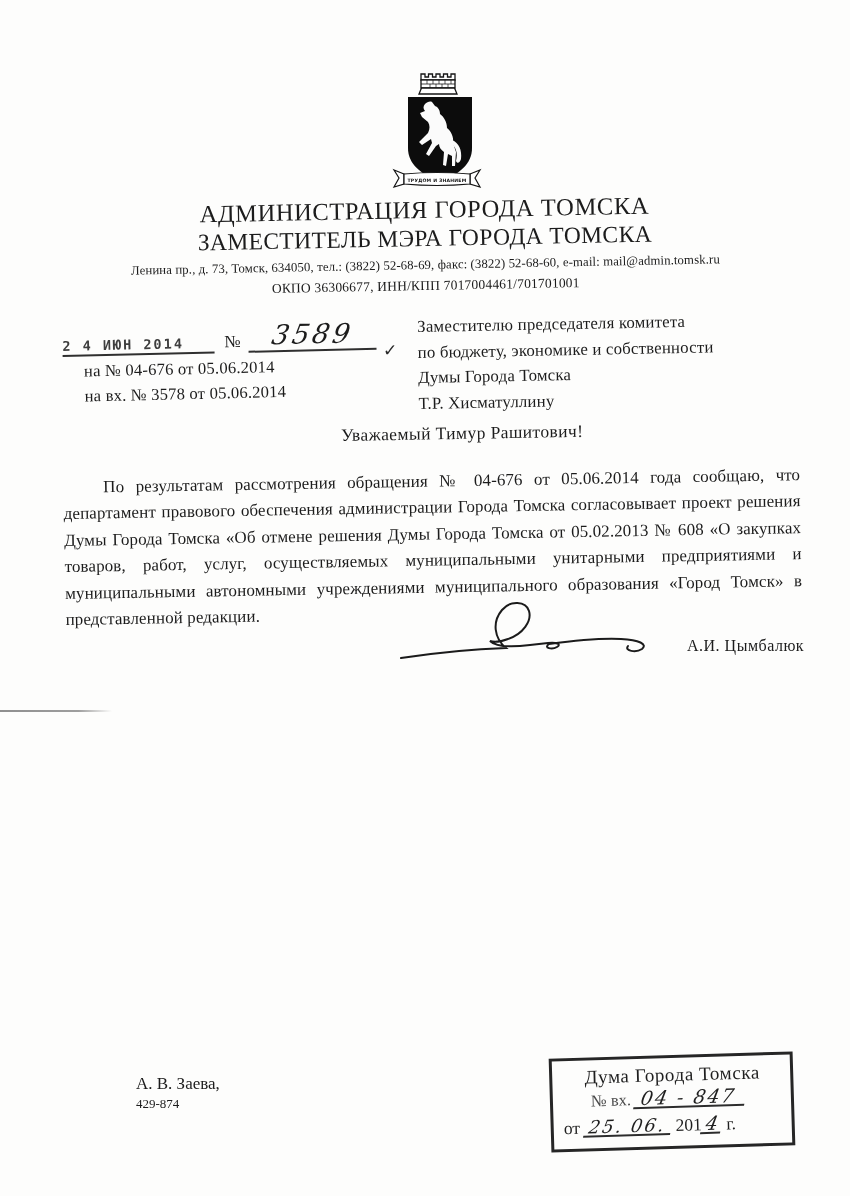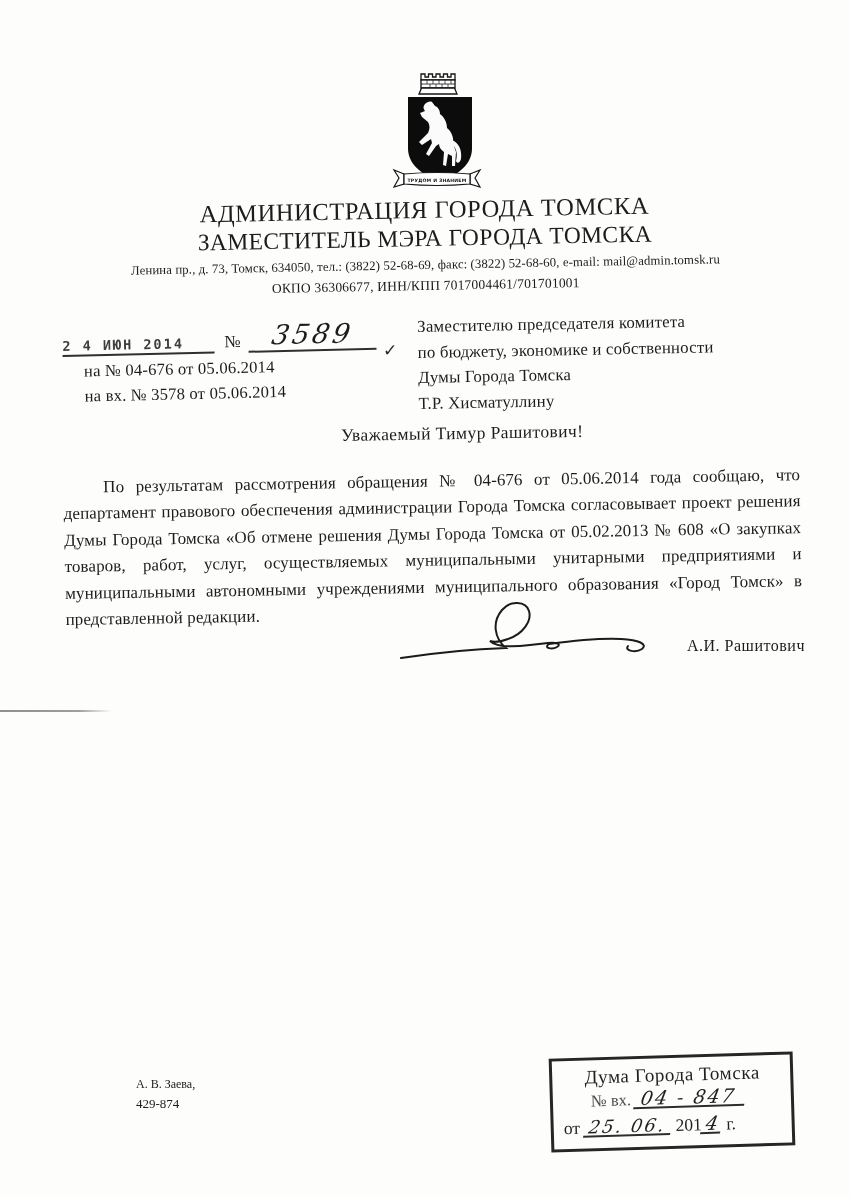--- a/index.html
+++ b/index.html
@@ -47,21 +47,21 @@
   
   .sig-svg{left:396px;top:594px;}
   .sig-name{left:687px;top:637px;font-size:16px;letter-spacing:0.5px;}
 
   
   .artifact-line{left:0;top:710px;width:112px;height:2px;
     background:linear-gradient(to right,#8f8f8f 0%,#9e9e9e 70%,rgba(158,158,158,0) 100%);}
 
   
   .executor{left:136px;top:1074px;line-height:20px;}
-  .executor-name{font-size:12px;}
+  .executor-name{font-size:17px;}
   .executor-phone{font-size:13px;}
 
   
   .stamp{left:550px;top:1055px;width:244px;box-sizing:border-box;
     border:3px solid #262626;padding:5px 6px 8px 8px;color:#1f1f1f;
     transform:rotate(-1.7deg);transform-origin:center;}
   .stamp-title{font-size:19px;text-align:center;letter-spacing:0.6px;line-height:23px;}
   .stamp-line2{font-size:16.5px;margin-top:1px;padding-left:30px;line-height:24px;white-space:nowrap;}
   .stamp-no-label{color:#4a4a4a;}
   .stamp-hw-num{font-size:19px;border-bottom:2px solid #2c2c2c;padding:0 10px 0 6px;
@@ -136,21 +136,21 @@
 
   <div class="abs salutation">Уважаемый Тимур Рашитович!</div>
 
   <p class="abs body-par">По результатам рассмотрения обращения № 04-676 от 05.06.2014 года сообщаю, что департамент правового обеспечения администрации Города Томска согласовывает проект решения Думы Города Томска «Об отмене решения Думы Города Томска от 05.02.2013 № 608 «О закупках товаров, работ, услуг, осуществляемых муниципальными унитарными предприятиями и муниципальными автономными учреждениями муниципального образования «Город Томск» в представленной редакции.</p>
 
   <svg class="abs sig-svg" width="270" height="75" viewBox="0 0 270 75">
     <path d="M5,64 C45,58 80,55 110,54 C98,44 96,28 106,16 C114,6 130,7 133,17 C136,27 127,40 112,45
              C104,48 97,48 94,47 C100,53 118,53 134,51 L152,49 C160,48 166,50 161,53 C156,56 147,54 153,50
              C175,47 205,44 225,45 C243,46 252,50 246,55 C240,59 228,57 232,52" fill="none" stroke="#1b1b1b" stroke-width="2" stroke-linecap="round"></path>
   </svg>
-  <div class="abs sig-name">А.И. Рашитович</div>
+  <div class="abs sig-name">А.И. Цымбалюк</div>
 
   <div class="abs artifact-line"></div>
 
   <div class="abs executor">
     <div class="executor-name">А. В. Заева,</div>
     <div class="executor-phone">429-874</div>
   </div>
 
   <div class="abs stamp">
     <div class="stamp-title">Дума Города Томска</div>

